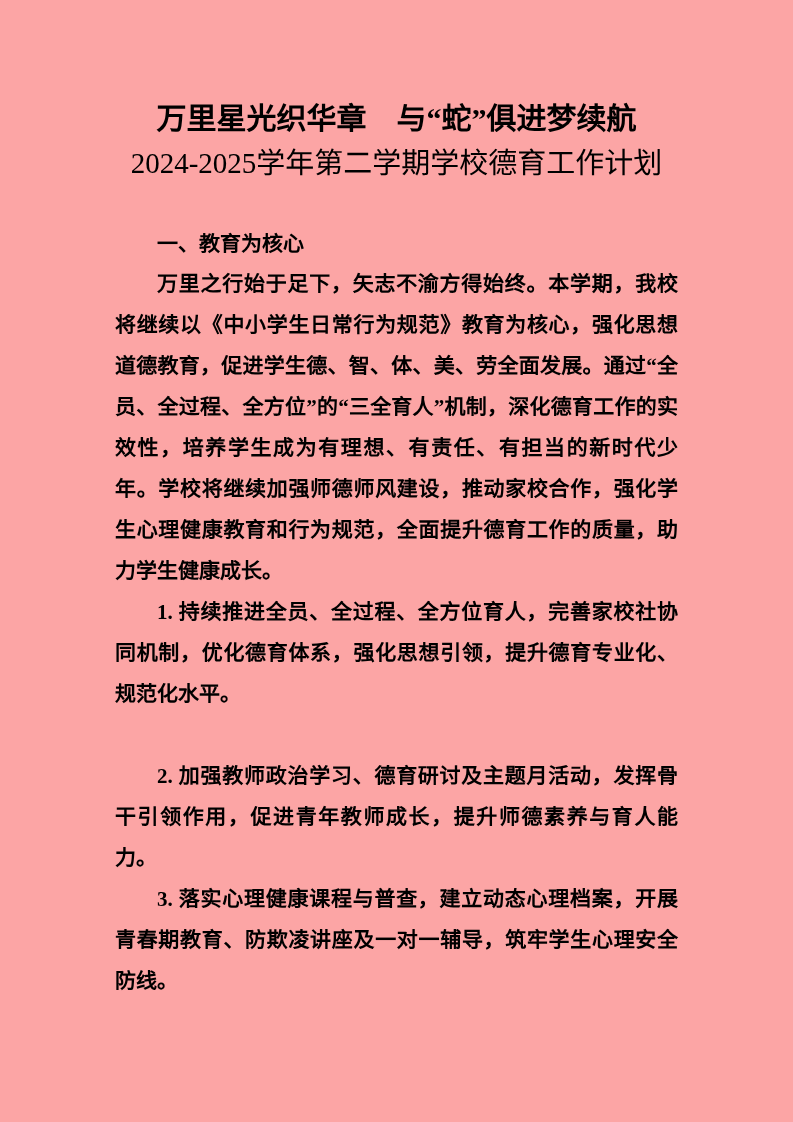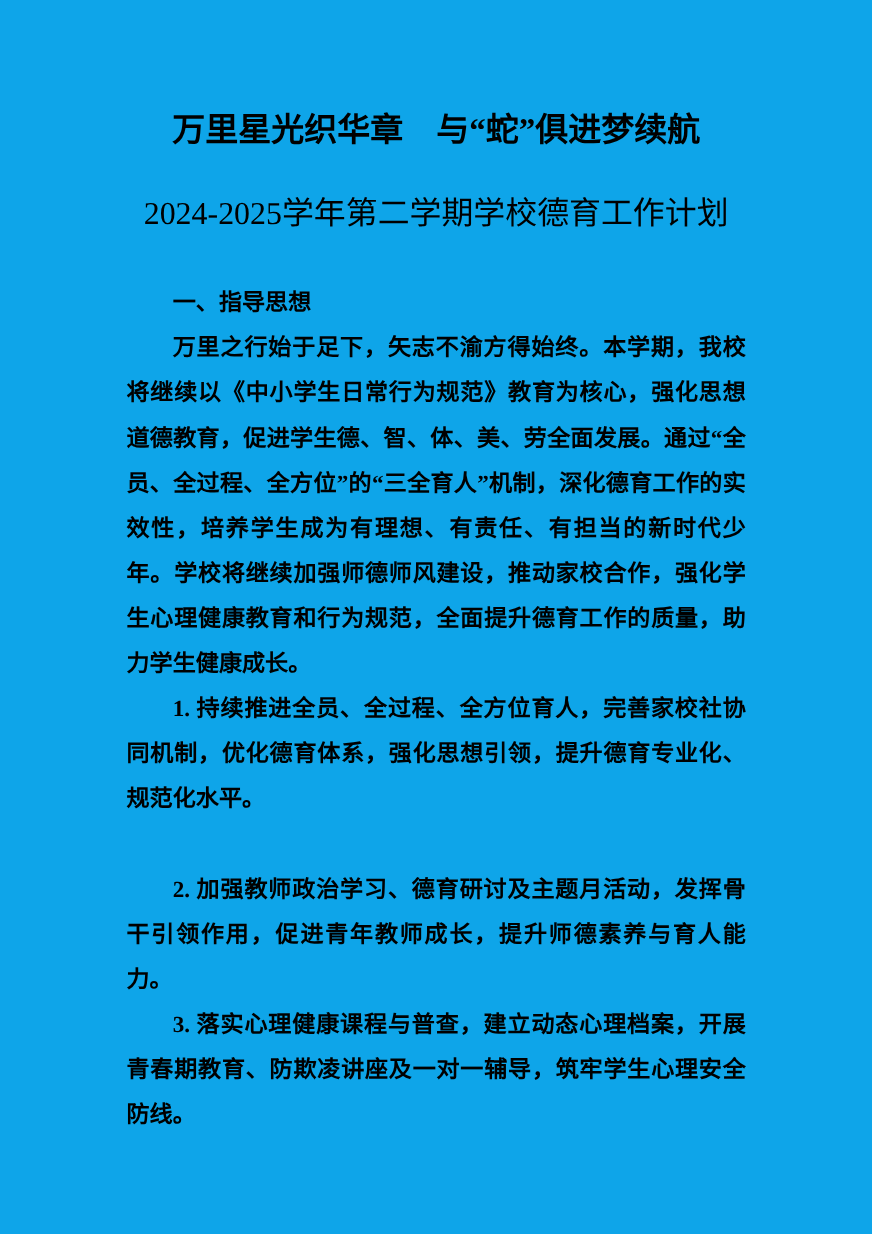--- a/index.html
+++ b/index.html
@@ -2,42 +2,41 @@
 <html lang="zh-CN"><head>
 <meta charset="utf-8">
 <style>
   * { margin: 0; padding: 0; box-sizing: border-box; }
   html, body { background: #ffffff; }
   .page {
     position: relative;
     width: 793px;
     height: 1122px;
     margin: 0 auto;
-    background: #0ea5e9;
+    background: #fca5a5;
     color: #000000;
     overflow: hidden;
   }
   .doc-title {
     padding-top: 96px;
     text-align: center;
   }
   .doc-title .line1 {
     font-family: "Liberation Serif", "DejaVu Serif", serif;
     font-weight: bold;
     font-size: 30px;
     line-height: 45px;
     white-space: nowrap;
   }
   .doc-title .line2 {
     font-family: "Liberation Serif", "DejaVu Serif", serif;
     font-weight: normal;
     font-size: 29px;
     line-height: 45px;
     white-space: nowrap;
-    margin-top: 32px;
   }
   .content {
     width: 563px;
     margin: 37px auto 0 auto;
   }
   .sec-heading {
     font-family: "Liberation Sans", "DejaVu Sans", sans-serif;
     font-weight: bold;
     font-size: 21px;
     line-height: 41px;
@@ -61,21 +60,21 @@
 
 <div class="page">
 
   <div class="doc-title">
     <div class="line1">万里星光织华章　与“蛇”俱进梦续航</div>
     <div class="line2">2024-2025学年第二学期学校德育工作计划</div>
   </div>
 
   <div class="content">
 
-    <div class="sec-heading">一、指导思想</div>
+    <div class="sec-heading">一、教育为核心</div>
 
     <p class="para">万里之行始于足下，矢志不渝方得始终。本学期，我校将继续以《中小学生日常行为规范》教育为核心，强化思想道德教育，促进学生德、智、体、美、劳全面发展。通过“全员、全过程、全方位”的“三全育人”机制，深化德育工作的实效性，培养学生成为有理想、有责任、有担当的新时代少年。学校将继续加强师德师风建设，推动家校合作，强化学生心理健康教育和行为规范，全面提升德育工作的质量，助力学生健康成长。</p>
 
 
     <p class="para">1. 持续推进全员、全过程、全方位育人，完善家校社协同机制，优化德育体系，强化思想引领，提升德育专业化、规范化水平。</p>
 
     <p class="para blank"></p>
 
     <p class="para">2. 加强教师政治学习、德育研讨及主题月活动，发挥骨干引领作用，促进青年教师成长，提升师德素养与育人能力。</p>
 

